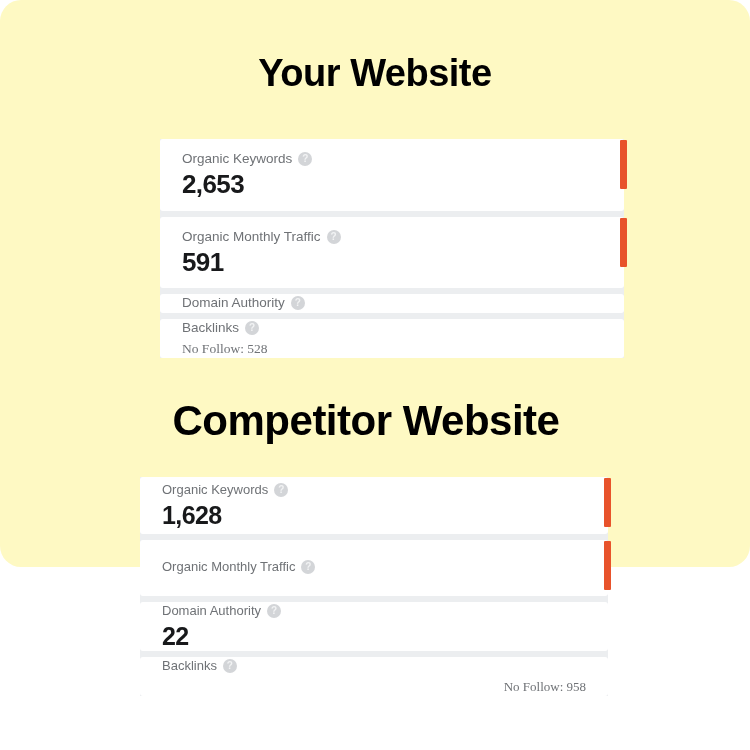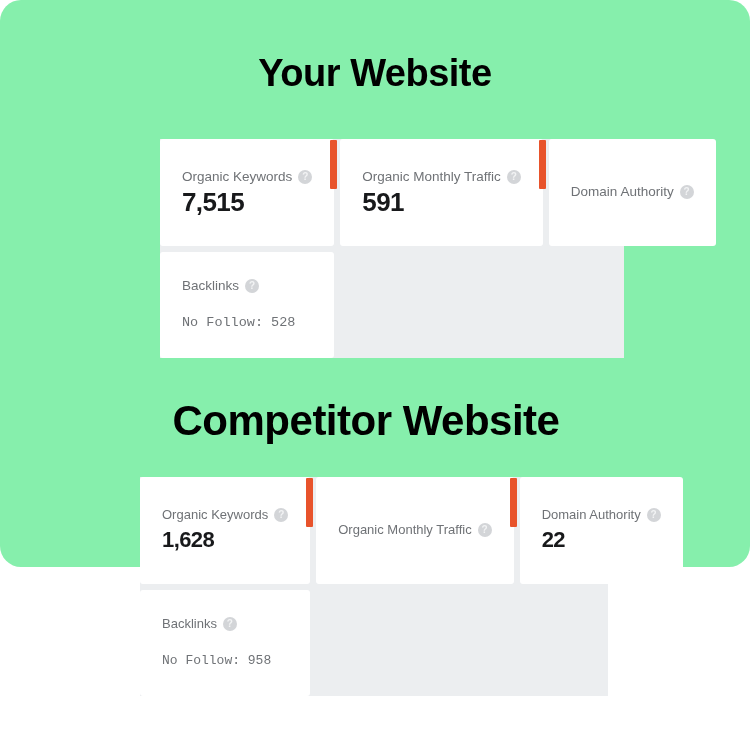--- a/index.html
+++ b/index.html
@@ -12,21 +12,21 @@
     height: 750px;
     overflow: hidden;
     font-family: "Liberation Sans", sans-serif;
     -webkit-font-smoothing: antialiased;
   }
 
   .page {
     position: relative;
     width: 750px;
     height: 567px;
-    background: #86efac;
+    background: #fef9c3;
     border-radius: 21px;
   }
 
   
   .section-title {
     position: absolute;
     margin: 0;
     color: #000000;
     font-weight: 700;
     letter-spacing: -0.5px;
@@ -48,21 +48,21 @@
     text-align: center;
     font-size: 42px;
     line-height: 50px;
     transform: translateX(-9px);
   }
 
   
   .card-grid {
     position: absolute;
     display: grid;
-    grid-template-columns: 1fr 1fr 1fr;
+    grid-template-columns: 1fr;
     grid-template-rows: 1fr 1fr;
     background: #eceef0;
     column-gap: 6px;
     row-gap: 6px;
   }
   .card-grid.group-1 {
     left: 160px;
     top: 139px;
     width: 464px;
     height: 219px;
@@ -132,45 +132,45 @@
     color: #18191b;
     line-height: 30px;
     letter-spacing: -0.6px;
     font-family: "Liberation Sans", sans-serif;
   }
 
   .stat-sub {
     font-size: 13.5px;
     color: #6f7276;
     line-height: 19px;
-    margin-top: 17px;
-    font-family: Liberation Mono, monospace;
+    margin-top: 1px;
+    font-family: Liberation Serif, serif;
   }
 
   
   .group-2 .stat-label { font-size: 13px; }
-  .group-2 .stat-value { font-size: 22px; }
-  .group-2 .stat-sub   { font-size: 13px; }
+  .group-2 .stat-value { font-size: 25px; }
+  .group-2 .stat-sub   { font-size: 13px; text-align: right; }
 </style>
 </head>
 <body>
 
 <div class="page">
 
   <h1 class="section-title your">Your Website</h1>
 
   <div class="card-grid group-1">
 
     <div class="stat-card">
       <span class="accent-bar"></span>
       <div class="stat-label-row">
         <span class="stat-label">Organic Keywords</span>
         <span class="help-icon">?</span>
       </div>
-      <div class="stat-value">7,515</div>
+      <div class="stat-value">2,653</div>
     </div>
 
     <div class="stat-card">
       <span class="accent-bar"></span>
       <div class="stat-label-row">
         <span class="stat-label">Organic Monthly Traffic</span>
         <span class="help-icon">?</span>
       </div>
       <div class="stat-value">591</div>
     </div>

